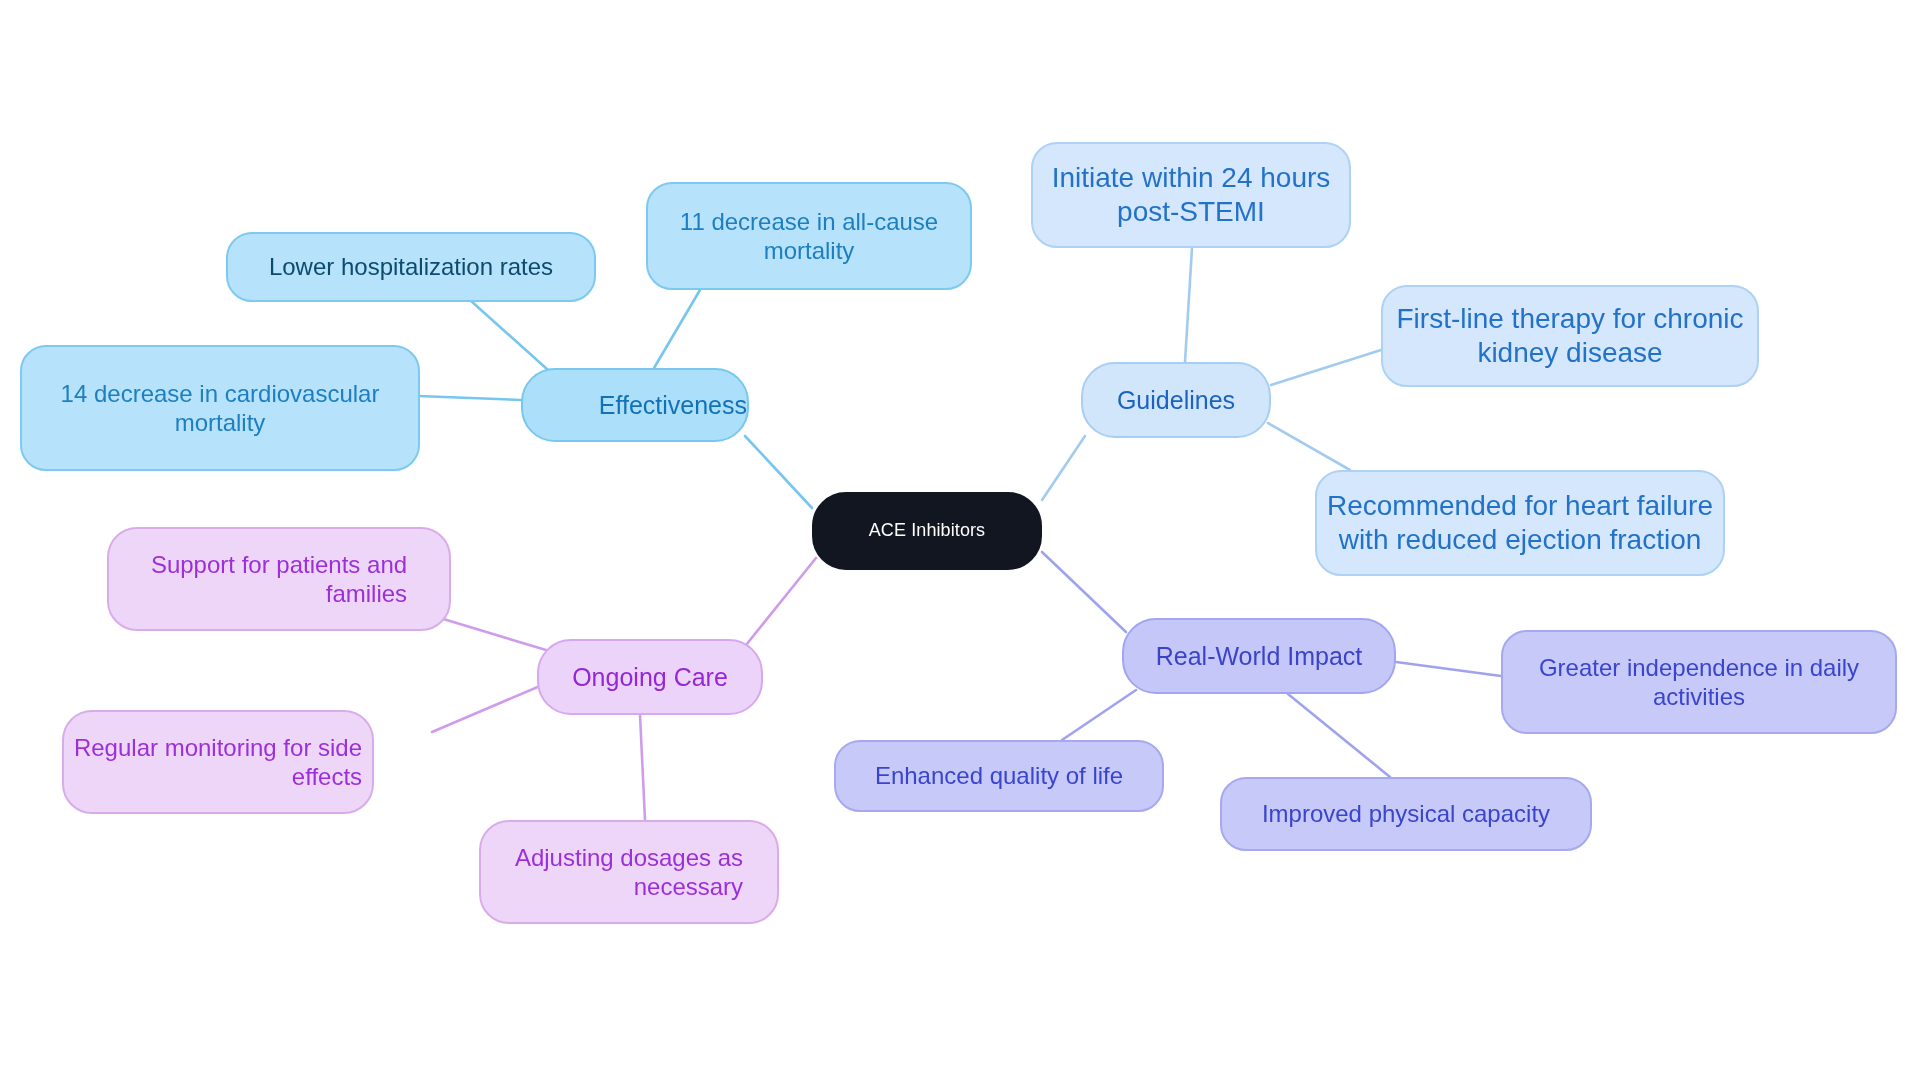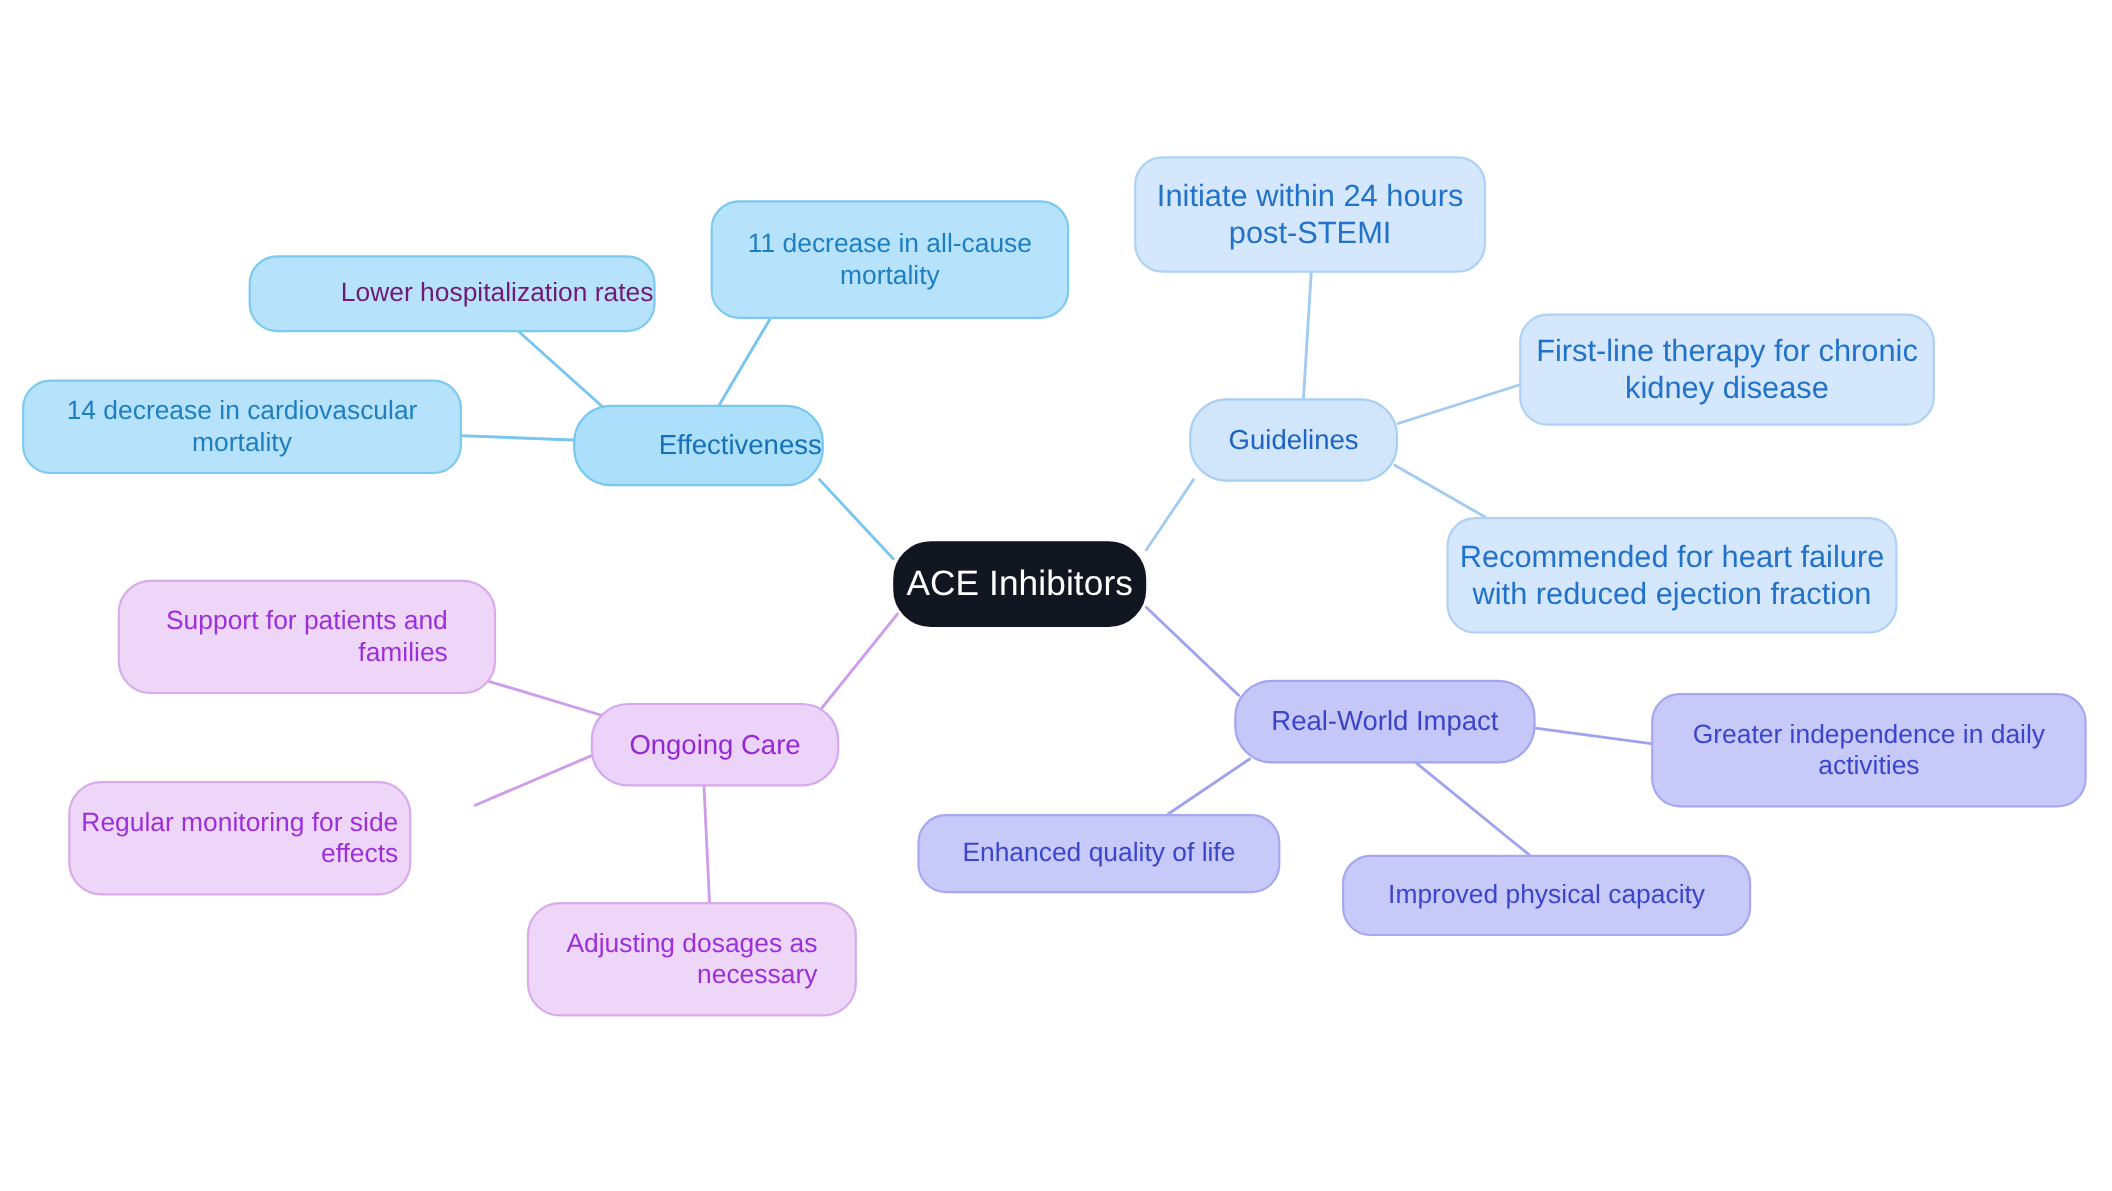--- a/index.html
+++ b/index.html
@@ -35,21 +35,21 @@
     line-height: 1.22;
     white-space: pre-line;
     border-style: solid;
     border-width: 2px;
   }
   .node.root {
     background: #121620;
     border-color: #121620;
     color: #ffffff;
     border-radius: 34px;
-    font-size: 32px;
+    font-size: 18px;
     letter-spacing: 0.1px;
   }
   .node.branch-blue {
     background: #ace0fa;
     border-color: #77c7ef;
     color: #1471b8;
     border-radius: 34px;
     font-size: 25px;
   }
   .node.leaf-blue {
@@ -121,23 +121,23 @@
       <line x1="1396" y1="662" x2="1501" y2="676" stroke="#9fa3ee" stroke-width="2.6" stroke-linecap="round"></line>
       <line x1="1136" y1="690" x2="1062" y2="740" stroke="#9fa3ee" stroke-width="2.6" stroke-linecap="round"></line>
       <line x1="1288" y1="694" x2="1390" y2="777" stroke="#9fa3ee" stroke-width="2.6" stroke-linecap="round"></line>
       <line x1="546" y1="650" x2="440" y2="618" stroke="#cf9ceb" stroke-width="2.6" stroke-linecap="round"></line>
       <line x1="540" y1="686" x2="432" y2="732" stroke="#cf9ceb" stroke-width="2.6" stroke-linecap="round"></line>
       <line x1="640" y1="715" x2="645" y2="820" stroke="#cf9ceb" stroke-width="2.6" stroke-linecap="round"></line>
     </svg>
   <div id="node-layer">
       <div class="node root" style="left: 812px; top: 492px; width: 230px; height: 78px; background: rgb(18, 22, 32); color: rgb(255, 255, 255);"><span>ACE Inhibitors</span></div>
       <div class="node branch-blue" style="left: 521px; top: 368px; width: 228px; height: 74px; background: rgb(172, 224, 250); border-color: rgb(119, 199, 239); color: rgb(20, 113, 184); justify-content: flex-end;"><span>Effectiveness</span></div>
-      <div class="node leaf-blue" style="left: 20px; top: 345px; width: 400px; height: 86px; background: rgb(182, 226, 251); border-color: rgb(125, 201, 240); color: rgb(30, 127, 192);"><span>14 decrease in cardiovascular
+      <div class="node leaf-blue" style="left: 20px; top: 345px; width: 400px; height: 126px; background: rgb(182, 226, 251); border-color: rgb(125, 201, 240); color: rgb(30, 127, 192);"><span>14 decrease in cardiovascular
 mortality</span></div>
-      <div class="node leaf-blue" style="left: 226px; top: 232px; width: 370px; height: 70px; background: rgb(182, 226, 251); border-color: rgb(125, 201, 240); color: #701a75; justify-content: flex-end;"><span>Lower hospitalization rates</span></div>
+      <div class="node leaf-blue" style="left: 226px; top: 232px; width: 370px; height: 70px; background: rgb(182, 226, 251); border-color: rgb(125, 201, 240); color: #0c4a6e;"><span>Lower hospitalization rates</span></div>
       <div class="node leaf-blue" style="left: 646px; top: 182px; width: 326px; height: 108px; background: rgb(182, 226, 251); border-color: rgb(125, 201, 240); color: rgb(30, 127, 192);"><span>11 decrease in all-cause
 mortality</span></div>
       <div class="node branch-powder" style="left: 1081px; top: 362px; width: 190px; height: 76px; background: rgb(210, 230, 251); border-color: rgb(167, 206, 243); color: rgb(26, 98, 196);"><span>Guidelines</span></div>
       <div class="node leaf-powder" style="left: 1031px; top: 142px; width: 320px; height: 106px; background: rgb(212, 231, 252); border-color: rgb(174, 210, 245); color: rgb(34, 114, 201);"><span>Initiate within 24 hours
 post-STEMI</span></div>
       <div class="node leaf-powder" style="left: 1381px; top: 285px; width: 378px; height: 102px; background: rgb(212, 231, 252); border-color: rgb(174, 210, 245); color: rgb(34, 114, 201);"><span>First-line therapy for chronic
 kidney disease</span></div>
       <div class="node leaf-powder" style="left: 1315px; top: 470px; width: 410px; height: 106px; background: rgb(212, 231, 252); border-color: rgb(174, 210, 245); color: rgb(34, 114, 201);"><span>Recommended for heart failure
 with reduced ejection fraction</span></div>
       <div class="node branch-indigo" style="left: 1122px; top: 618px; width: 274px; height: 76px; background: rgb(197, 199, 248); border-color: rgb(162, 166, 239); color: rgb(59, 67, 201);"><span>Real-World Impact</span></div>

